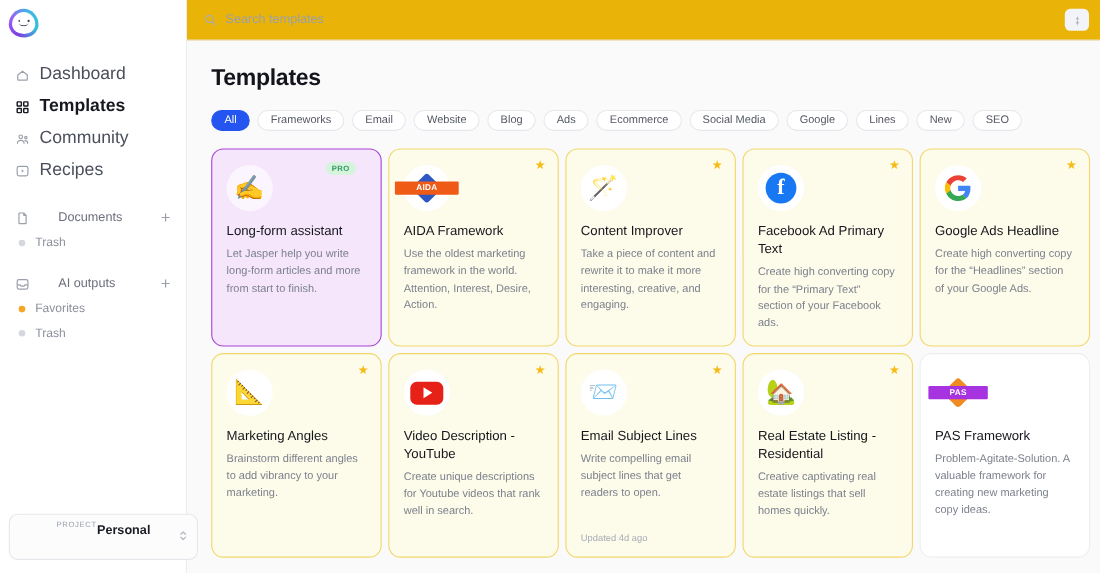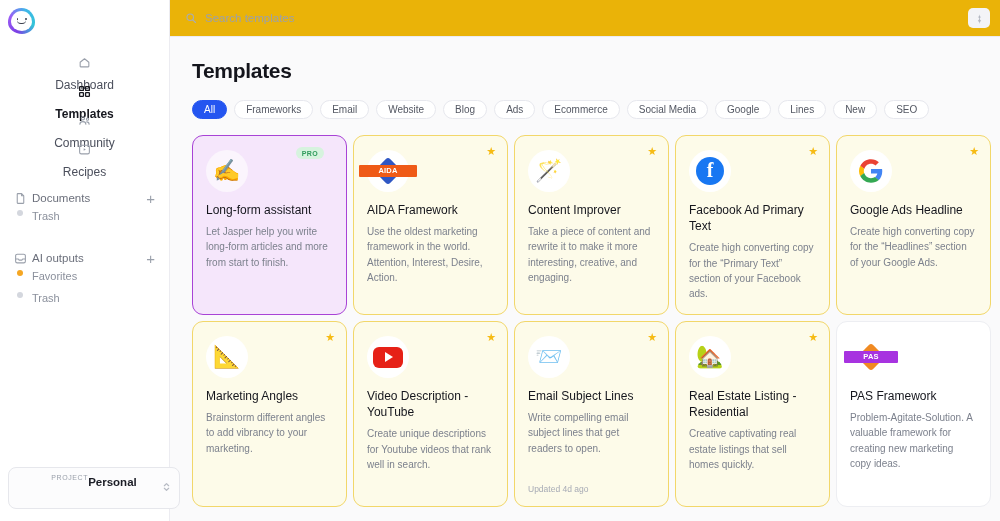--- a/index.html
+++ b/index.html
@@ -51,43 +51,42 @@
   .logo-face::after  { right: -0.5px; }
 
   .nav { padding: 16px 0 0 0; }
   .nav-item {
     display: flex; align-items: center;
     height: 24px; margin: 0 8px 0 8px;
     padding: 0 6px;
     border-radius: 6px;
     cursor: pointer;
     gap: 9px;
-    font-size: 12px;
+    font-size: 16px;
     color: #4b4f5c;
     margin-bottom: 5px;
-    flex-direction: column;
   }
   .nav-item.active { font-weight: bold; color: #17181f; }
   .nav-ic { width: 13px; height: 13px; flex: 0 0 13px; display:flex; align-items:center; justify-content:center; color:#9aa0ab; }
   .nav-ic svg { display: block; }
   .nav-item.active .nav-ic { color: #17181f; }
 
   .nav-sep { height: 14px; }
 
   .group-head {
     display: flex; align-items: center;
     height: 24px; margin: 0 8px; padding: 0 6px;
-    font-size: 11.5px; color: #6b6f7b; gap: 5px; cursor: pointer;
+    font-size: 11.5px; color: #6b6f7b; gap: 26px; cursor: pointer;
   }
   .group-head .plus {
     margin-left: auto; color: #9aa0ab; font-size: 15px; line-height: 1;
     font-weight: 300; cursor: pointer;
   }
   .sub-item {
-    display: flex; 
+    display: flex; align-items: center;
     height: 22px; margin: 0 8px; padding: 0 6px 0 6px;
     font-size: 11px; color: #8b909c; gap: 9px; cursor: pointer;
   }
   .dot { width: 6px; height: 6px; border-radius: 50%; flex: 0 0 6px; margin-left: 3px; }
 
   .project-box {
     position: absolute; left: 8px; bottom: 12px;
     width: 172px; height: 42px;
     border: 1px solid #e6e7ec; border-radius: 8px;
     background: #fcfcfd;

